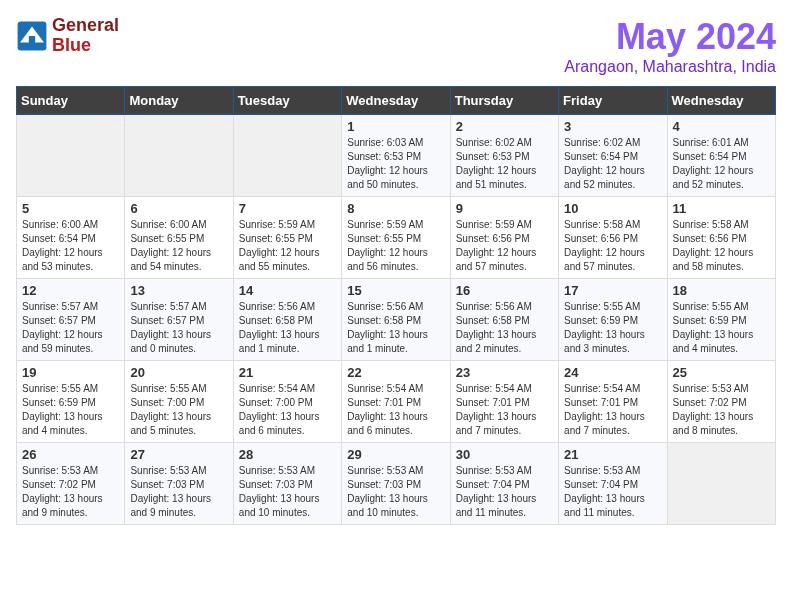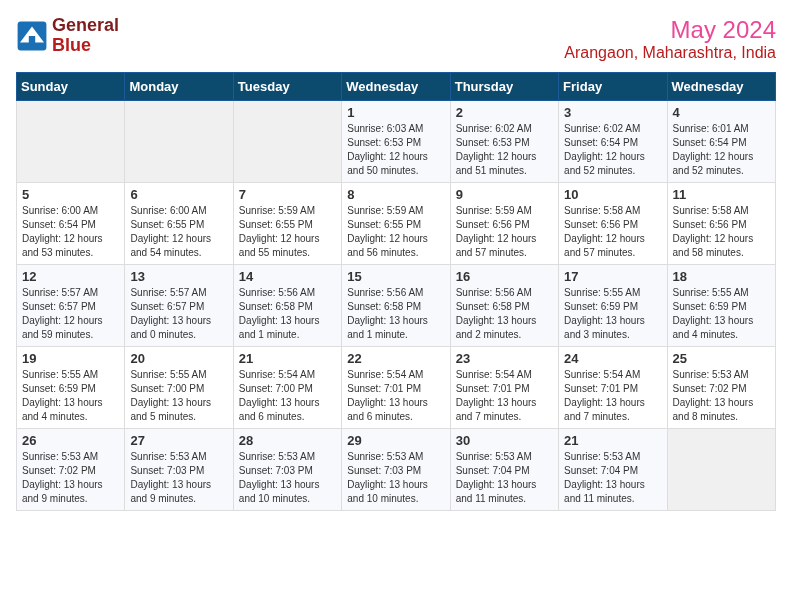--- a/index.html
+++ b/index.html
@@ -37,35 +37,35 @@
     }
     .logo-icon {
       width: 32px;
       height: 32px;
       margin-right: 4px;
     }
     .title-block {
       text-align: right;
     }
     .month-title {
-      font-size: 24px;
-      font-weight: normal;
-      color: #ec4899;
+      font-size: 36px;
+      font-weight: bold;
+      color: #8b5cf6;
     }
     .location {
       font-size: 16px;
-      color: #b91c1c;
+      color: #6d28d9;
     }
     .calendar {
       width: 100%;
       border-collapse: collapse;
       border: 1px solid #ccc;
     }
     .calendar th {
-      background-color: #0c4a6e;
+      background-color: #404040;
       color: #fff;
       font-size: 13px;
       font-weight: bold;
       padding: 6px 4px;
       text-align: left;
       border: 1px solid #1a5a9a;
     }
     .calendar td {
       vertical-align: top;
       padding: 4px 5px;

